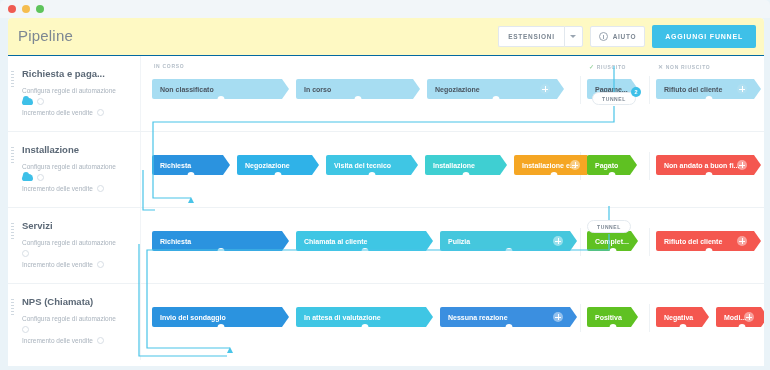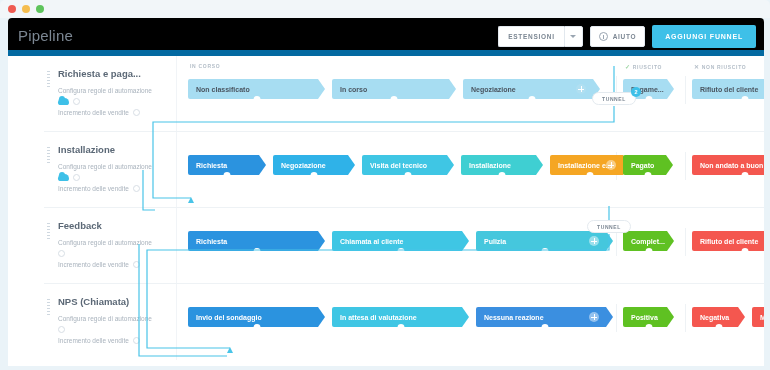--- a/index.html
+++ b/index.html
@@ -36,22 +36,22 @@
     background: #ffffff;
     border-top-left-radius: 4px;
     border-top-right-radius: 4px;
     overflow: hidden;
   }
 
   
   .header {
     position: relative;
     height: 38px;
-    background: #000000;
-    border-bottom: 6px solid #0369a1;
+    background: #fef9c3;
+    border-bottom: 1px solid #0369a1;
   }
   .page-title {
     position: absolute; left: 10px; top: 9px;
     font-size: 15px; color: #7c8793; font-weight: 400;
     letter-spacing: .2px;
   }
   .toolbar {
     position: absolute; right: 8px; top: 7px;
     display: flex; align-items: center; gap: 7px;
   }
@@ -106,21 +106,20 @@
     display: flex; align-items: center; padding: 0 13px;
   }
 
   
   .rows { position: relative; }
   .row {
     position: relative;
     height: 76px;
     border-bottom: 1px solid #eef2f5;
     background: #fff;
-    margin-left: 36px;
   }
   .row:last-child { border-bottom: none; }
 
   
   .rowhead {
     position: absolute; left: 0; top: 0;
     width: 133px; height: 100%;
     padding: 12px 8px 0 10px;
     border-right: 1px solid #f1f4f7;
   }
@@ -408,21 +407,21 @@
         <div class="row">
           <div class="rowhead">
             <div class="grip">
               <i></i>
               <i></i>
               <i></i>
               <i></i>
               <i></i>
               <i></i>
             </div>
-            <div class="row-title">Feedback</div>
+            <div class="row-title">Servizi</div>
             <div class="row-sub">Configura regole di automazione</div>
             <div class="row-icons">
               <span class="dim-info"></span>
             </div>
             <div class="row-sub2">
               <span>Incremento delle vendite</span>
               <span class="dim-info"></span>
             </div>
           </div>
           <div class="lane">

